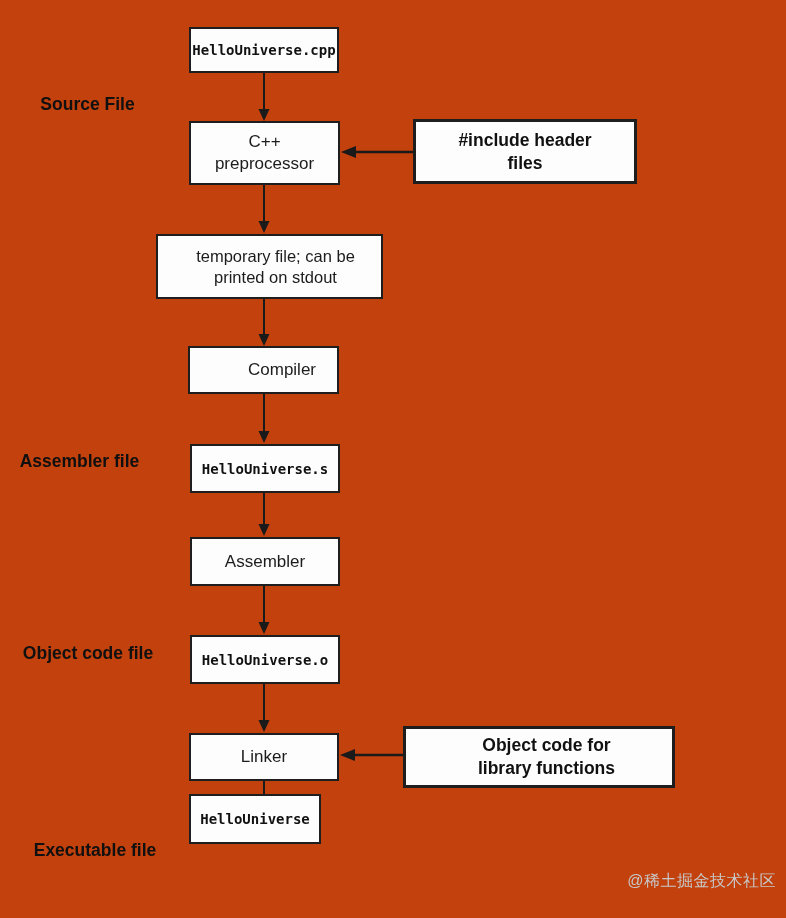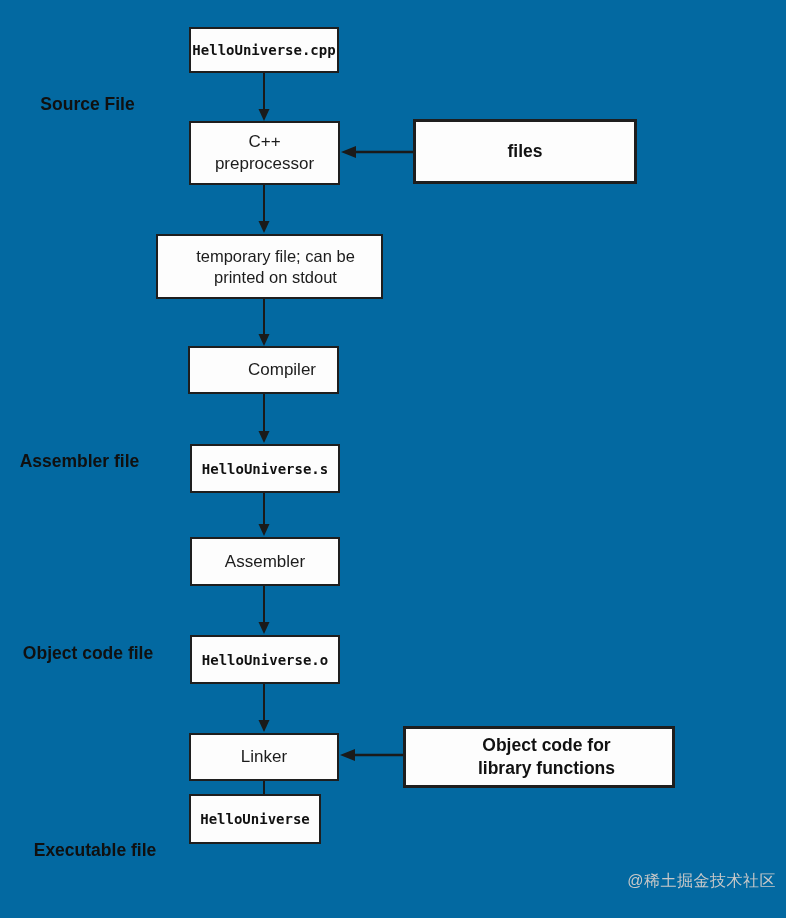--- a/index.html
+++ b/index.html
@@ -4,21 +4,21 @@
 <style>
   html, body { margin: 0; padding: 0; }
   body {
     font-family: "Liberation Sans", sans-serif;
     background: #ffffff;
   }
   .canvas {
     position: relative;
     width: 786px;
     height: 918px;
-    background: #0369a1;
+    background: #c2410c;
     overflow: hidden;
     color: #161616;
   }
   .arrows {
     position: absolute;
     left: 0; top: 0;
     width: 786px; height: 918px;
     pointer-events: none;
   }
   .box {
@@ -131,20 +131,21 @@
   <div class="box file-mono" style="left:189px; top:27px; width:150px; height:46px;">
     <span class="ln">HelloUniverse.cpp</span>
   </div>
 
   <div class="box proc" style="left:189px; top:121px; width:151px; height:64px;">
     <span class="ln">C++</span>
     <span class="ln">preprocessor</span>
   </div>
 
   <div class="box annot" style="left:413px; top:119px; width:224px; height:65px;">
+    <span class="ln">#include header</span>
     <span class="ln">files</span>
   </div>
 
   <div class="box temp-note" style="left:156px; top:234px; width:227px; height:65px;">
     <span class="ln">temporary file; can be</span>
     <span class="ln">printed on stdout</span>
   </div>
 
   <div class="box proc" style="left:188px; top:346px; width:151px; height:48px;padding-left:37px;">
     <span class="ln">Compiler</span>

